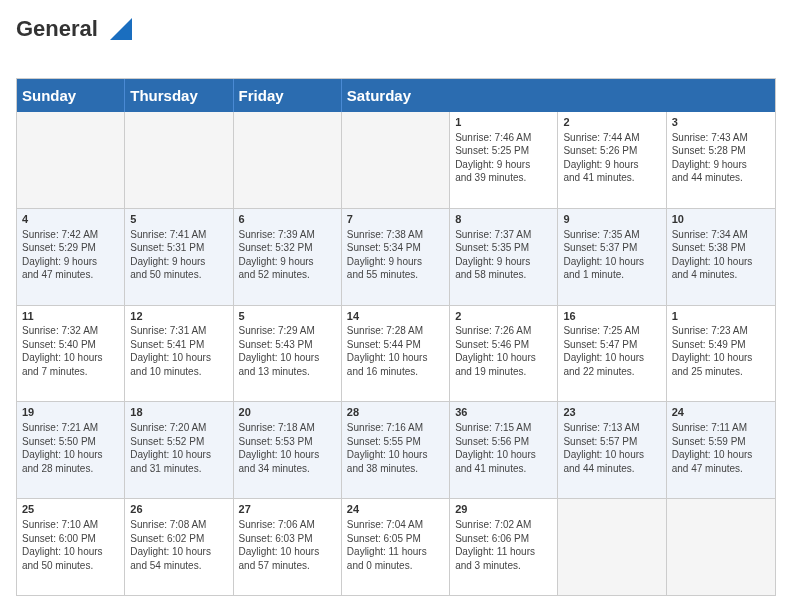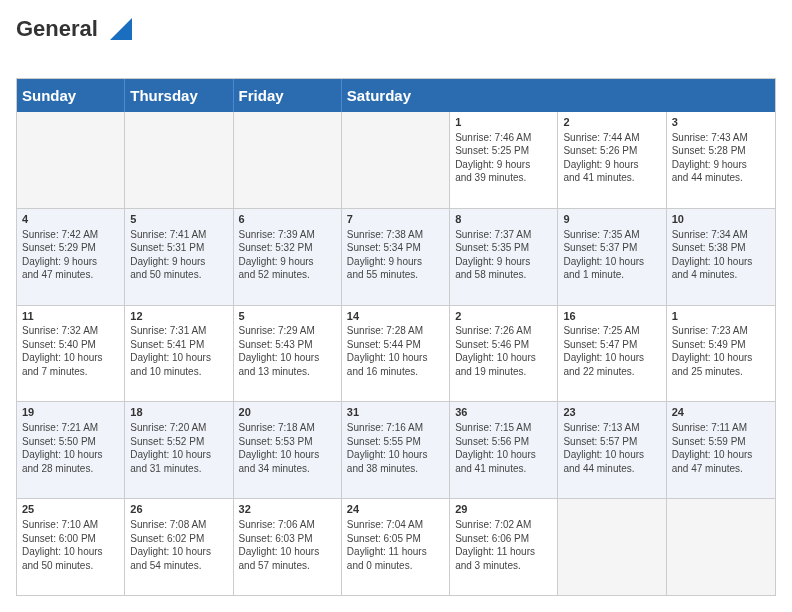--- a/index.html
+++ b/index.html
@@ -215,21 +215,21 @@
           </div>
           <div class="cal-cell">
             <span class="day-num">18</span>
             <div class="day-info">Sunrise: 7:20 AM<br>Sunset: 5:52 PM<br>Daylight: 10 hours<br>and 31 minutes.</div>
           </div>
           <div class="cal-cell">
             <span class="day-num">20</span>
             <div class="day-info">Sunrise: 7:18 AM<br>Sunset: 5:53 PM<br>Daylight: 10 hours<br>and 34 minutes.</div>
           </div>
           <div class="cal-cell">
-            <span class="day-num">31</span>
+            <span class="day-num">28</span>
             <div class="day-info">Sunrise: 7:16 AM<br>Sunset: 5:55 PM<br>Daylight: 10 hours<br>and 38 minutes.</div>
           </div>
           <div class="cal-cell">
             <span class="day-num">36</span>
             <div class="day-info">Sunrise: 7:15 AM<br>Sunset: 5:56 PM<br>Daylight: 10 hours<br>and 41 minutes.</div>
           </div>
           <div class="cal-cell">
             <span class="day-num">23</span>
             <div class="day-info">Sunrise: 7:13 AM<br>Sunset: 5:57 PM<br>Daylight: 10 hours<br>and 44 minutes.</div>
           </div>
@@ -241,21 +241,21 @@
         <div class="cal-row">
           <div class="cal-cell">
             <span class="day-num">25</span>
             <div class="day-info">Sunrise: 7:10 AM<br>Sunset: 6:00 PM<br>Daylight: 10 hours<br>and 50 minutes.</div>
           </div>
           <div class="cal-cell">
             <span class="day-num">26</span>
             <div class="day-info">Sunrise: 7:08 AM<br>Sunset: 6:02 PM<br>Daylight: 10 hours<br>and 54 minutes.</div>
           </div>
           <div class="cal-cell">
-            <span class="day-num">32</span>
+            <span class="day-num">27</span>
             <div class="day-info">Sunrise: 7:06 AM<br>Sunset: 6:03 PM<br>Daylight: 10 hours<br>and 57 minutes.</div>
           </div>
           <div class="cal-cell">
             <span class="day-num">24</span>
             <div class="day-info">Sunrise: 7:04 AM<br>Sunset: 6:05 PM<br>Daylight: 11 hours<br>and 0 minutes.</div>
           </div>
           <div class="cal-cell">
             <span class="day-num">29</span>
             <div class="day-info">Sunrise: 7:02 AM<br>Sunset: 6:06 PM<br>Daylight: 11 hours<br>and 3 minutes.</div>
           </div>

